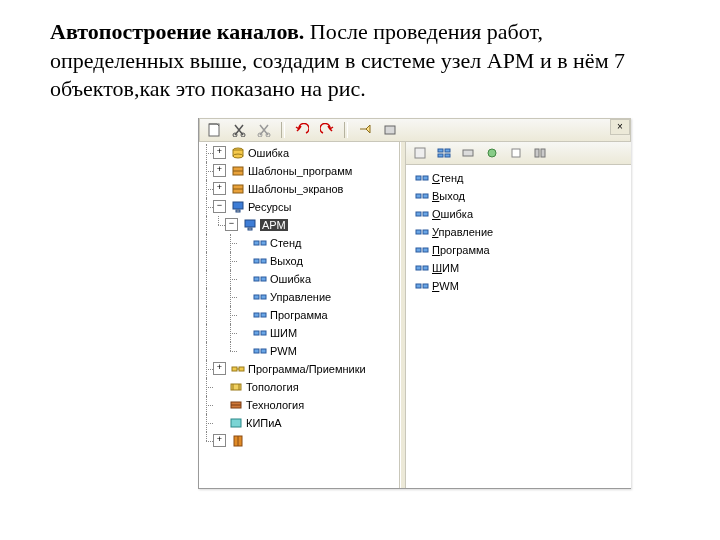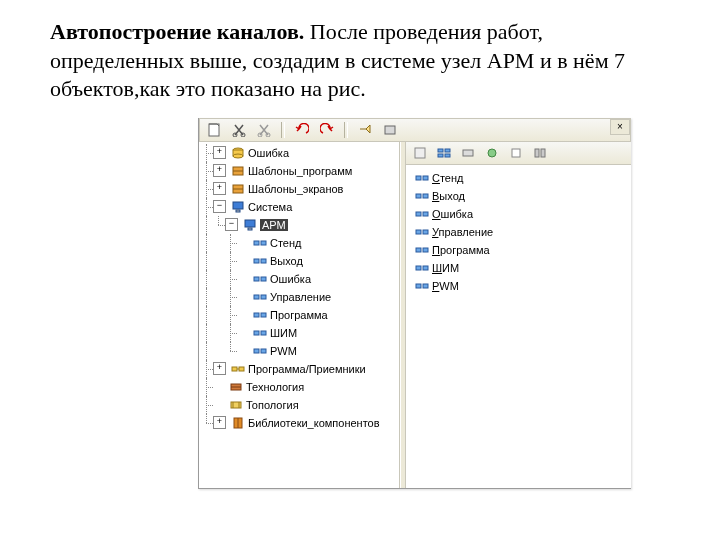--- a/index.html
+++ b/index.html
@@ -290,21 +290,21 @@
               <div class="guides">
                 <div class="vguide branch"></div>
               </div>
               <div class="pm">−</div>
               <span class="ticon">
                 <svg width="14" height="14">
                   <rect x="2" y="2" width="10" height="7" fill="#3e7dd6" stroke="#234a86"></rect>
                   <rect x="5" y="10" width="4" height="2" fill="#bbb" stroke="#234a86"></rect>
                 </svg>
               </span>
-              <span class="label">Система</span>
+              <span class="label">Ресурсы</span>
             </div>
             <div class="tree-row">
               <div class="guides">
                 <div class="vguide"></div>
                 <div class="vguide branch end"></div>
               </div>
               <div class="pm">−</div>
               <span class="ticon">
                 <svg width="14" height="14">
                   <rect x="2" y="2" width="10" height="7" fill="#3e7dd6" stroke="#234a86"></rect>
@@ -432,52 +432,63 @@
               </span>
               <span class="label">Программа/Приемники</span>
             </div>
             <div class="tree-row">
               <div class="guides">
                 <div class="vguide branch"></div>
               </div>
               <div class="pm blank"></div>
               <span class="ticon">
                 <svg width="14" height="14">
-                  <rect x="2" y="4" width="10" height="6" fill="#d07a3b" stroke="#7a3b12"></rect>
-                  <line x1="2" y1="7" x2="12" y2="7" stroke="#7a3b12"></line>
-                </svg>
-              </span>
-              <span class="label">Технология</span>
-            </div>
-            <div class="tree-row">
-              <div class="guides">
-                <div class="vguide branch"></div>
-              </div>
-              <div class="pm blank"></div>
-              <span class="ticon">
-                <svg width="14" height="14">
                   <rect x="2" y="4" width="10" height="6" fill="#f0d060" stroke="#9a7a1a"></rect>
                   <line x1="4" y1="4" x2="4" y2="10" stroke="#9a7a1a"></line>
                   <line x1="10" y1="4" x2="10" y2="10" stroke="#9a7a1a"></line>
                 </svg>
               </span>
               <span class="label">Топология</span>
             </div>
             <div class="tree-row">
               <div class="guides">
+                <div class="vguide branch"></div>
+              </div>
+              <div class="pm blank"></div>
+              <span class="ticon">
+                <svg width="14" height="14">
+                  <rect x="2" y="4" width="10" height="6" fill="#d07a3b" stroke="#7a3b12"></rect>
+                  <line x1="2" y1="7" x2="12" y2="7" stroke="#7a3b12"></line>
+                </svg>
+              </span>
+              <span class="label">Технология</span>
+            </div>
+            <div class="tree-row">
+              <div class="guides">
+                <div class="vguide branch"></div>
+              </div>
+              <div class="pm blank"></div>
+              <span class="ticon">
+                <svg width="14" height="14">
+                  <rect x="2" y="3" width="10" height="8" fill="#7ad4d4" stroke="#2a8787"></rect>
+                </svg>
+              </span>
+              <span class="label">КИПиА</span>
+            </div>
+            <div class="tree-row">
+              <div class="guides">
                 <div class="vguide branch end"></div>
               </div>
               <div class="pm">+</div>
               <span class="ticon">
                 <svg width="14" height="14">
                   <rect x="3" y="2" width="8" height="10" fill="#e08b27" stroke="#8a4a12"></rect>
                   <line x1="7" y1="2" x2="7" y2="12" stroke="#8a4a12"></line>
                 </svg>
               </span>
-              <span class="label">Библиотеки_компонентов</span>
             </div>
           </div>
       </div>
 
       <div class="splitter"></div>
 
       <div class="right-pane">
         <div class="mini-toolbar">
           <div class="tbtn">
             <svg width="14" height="14">

